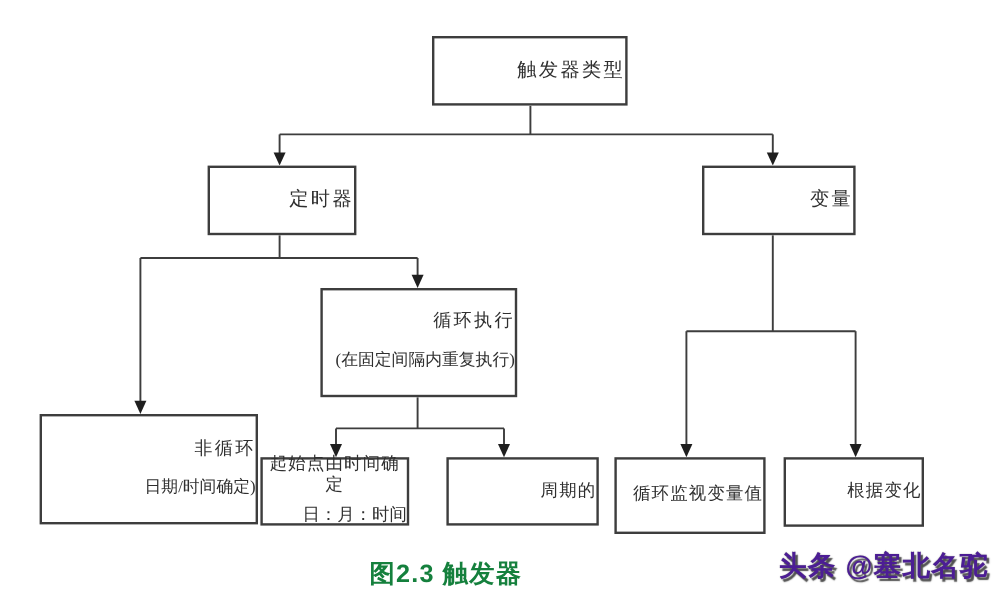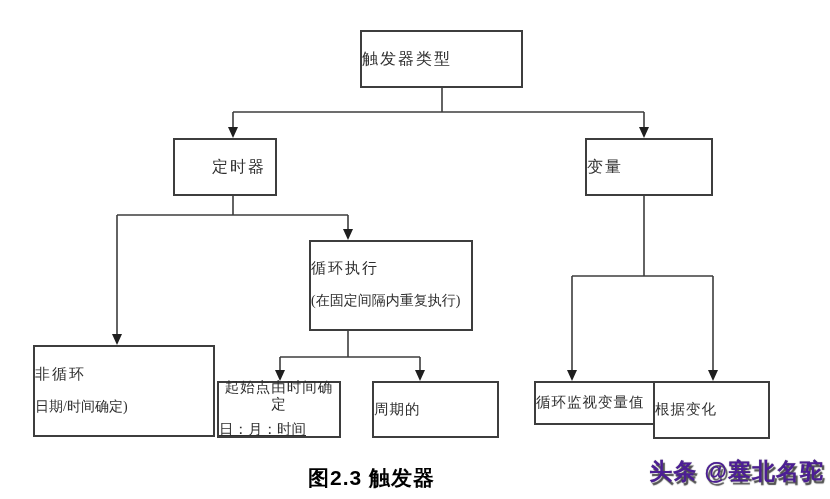--- a/index.html
+++ b/index.html
@@ -22,52 +22,51 @@
     width: 830px;
     height: 499px;
   }
   .node {
     position: absolute;
     box-sizing: border-box;
     border: 2px solid #3d3d3d;
     background: #ffffff;
     display: flex;
     flex-direction: column;
-    align-items: flex-start;
+    align-items: flex-end;
     justify-content: center;
     text-align: center;
     color: #2f2f2f;
   }
   .node-label {
     font-size: 16px;
     letter-spacing: 2px;
     line-height: 1.2;
   }
   .node-note {
     font-size: 14px;
     line-height: 1.45;
     margin-top: 14px;
   }
   .node-note.tight {
     margin-top: 6px;
     font-size: 14.5px;
-    text-decoration: underline;
   }
   .small .node-label {
     font-size: 14.5px;
     letter-spacing: 1px;
   }
   .caption {
     position: absolute;
     left: 308px;
     top: 464px;
     font-family: "Liberation Sans", "DejaVu Sans", sans-serif;
     font-weight: bold;
     font-size: 21px;
-    color: #000000;
+    color: #15803d;
     letter-spacing: 1px;
     white-space: nowrap;
   }
   .watermark {
     position: absolute;
     right: 6px;
     top: 456px;
     font-family: "Liberation Sans", "DejaVu Sans", sans-serif;
     font-weight: bold;
     font-size: 23px;
@@ -114,50 +113,50 @@
       <polygon points="415,370 425,370 420,381"></polygon>
       <polygon points="567,370 577,370 572,381"></polygon>
       <polygon points="708,370 718,370 713,381"></polygon>
     </g>
   </svg>
 
   <div class="node" style="left:360px; top:30px; width:163px; height:58px;">
     <div class="node-label">触发器类型</div>
   </div>
 
-  <div class="node" style="left:173px; top:138px; width:104px; height:58px;padding-left:37px;">
+  <div class="node" style="left:173px; top:138px; width:124px; height:58px;padding-left:37px;">
     <div class="node-label">定时器</div>
   </div>
 
   <div class="node" style="left:585px; top:138px; width:128px; height:58px;">
     <div class="node-label">变量</div>
   </div>
 
-  <div class="node" style="left:267px; top:240px; width:164px; height:91px;margin-left:42px;">
+  <div class="node" style="left:267px; top:240px; width:164px; height:91px;">
     <div class="node-label" style="font-size:15px;">循环执行</div>
     <div class="node-note">(在固定间隔内重复执行)</div>
   </div>
 
   <div class="node" style="left:33px; top:345px; width:182px; height:92px;">
     <div class="node-label" style="font-size:15px;">非循环</div>
     <div class="node-note">
       <div>日期/时间确定)</div>
     </div>
   </div>
 
   <div class="node small" style="left:217px; top:381px; width:124px; height:57px;">
     <div class="node-label">起始点由时间确定</div>
     <div class="node-note tight">日：月：时间</div>
   </div>
 
   <div class="node small" style="left:372px; top:381px; width:127px; height:57px;">
     <div class="node-label">周期的</div>
   </div>
 
-  <div class="node small" style="left:512px; top:381px; width:126px; height:44px;margin-left:22px;">
+  <div class="node small" style="left:512px; top:381px; width:126px; height:64px;">
     <div class="node-label">循环监视变量值</div>
   </div>
 
   <div class="node small" style="left:653px; top:381px; width:117px; height:58px;">
     <div class="node-label">根据变化</div>
   </div>
 
   <div class="caption">图2.3  触发器</div>
 
   <div class="watermark">头条 @塞北名驼</div>

